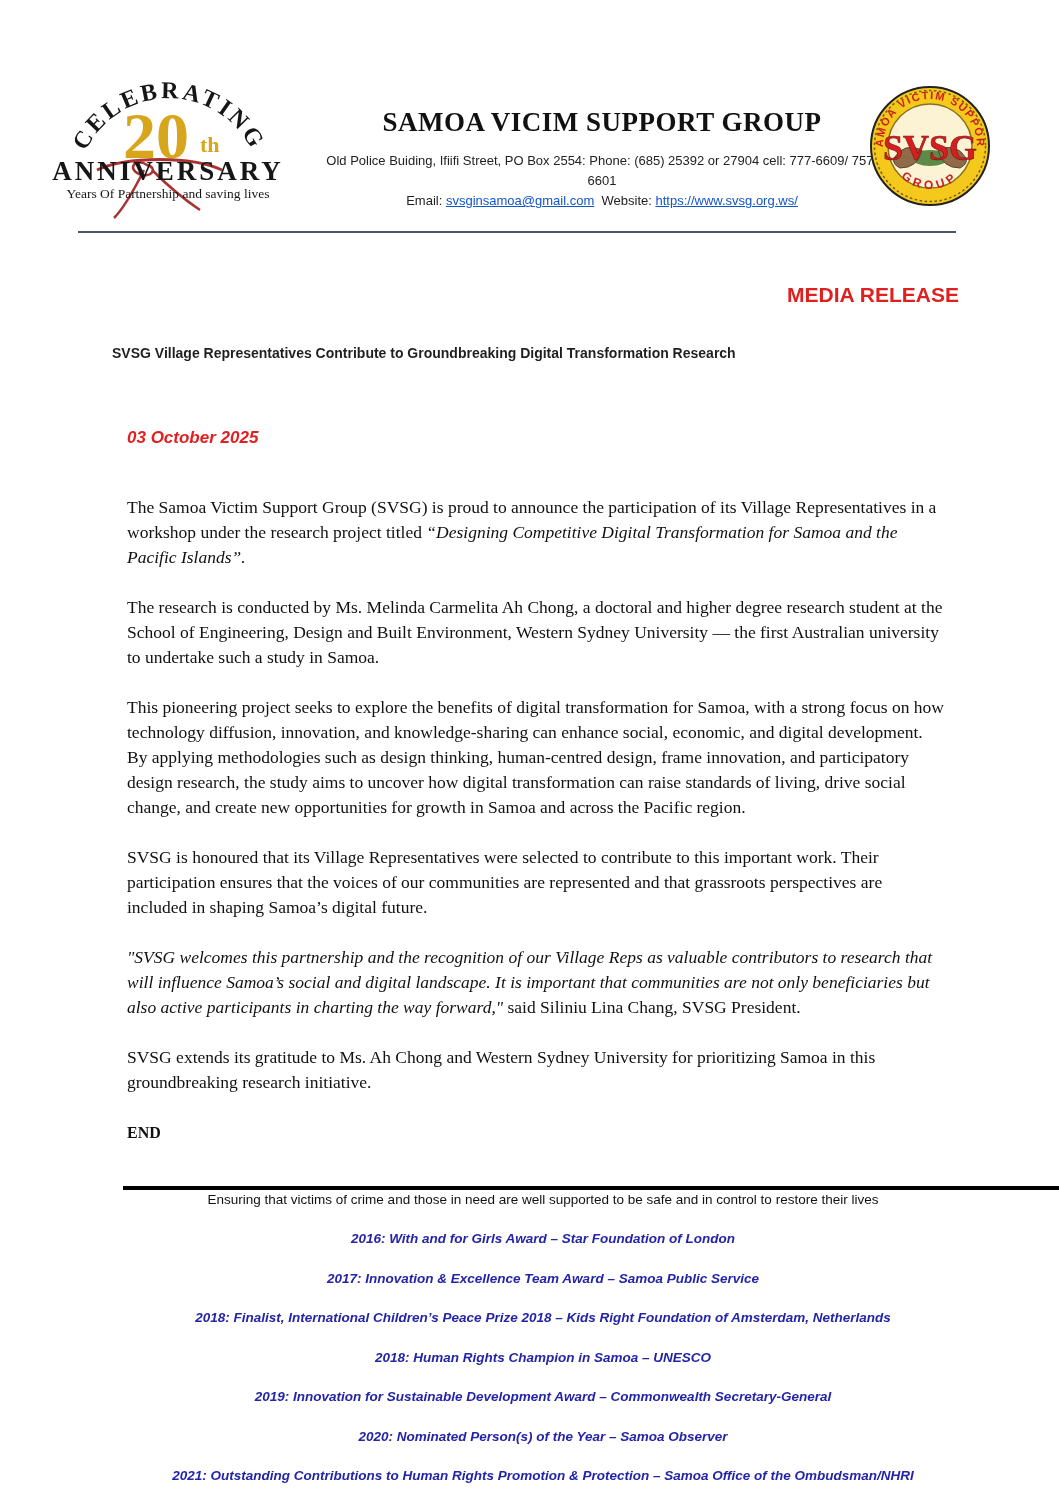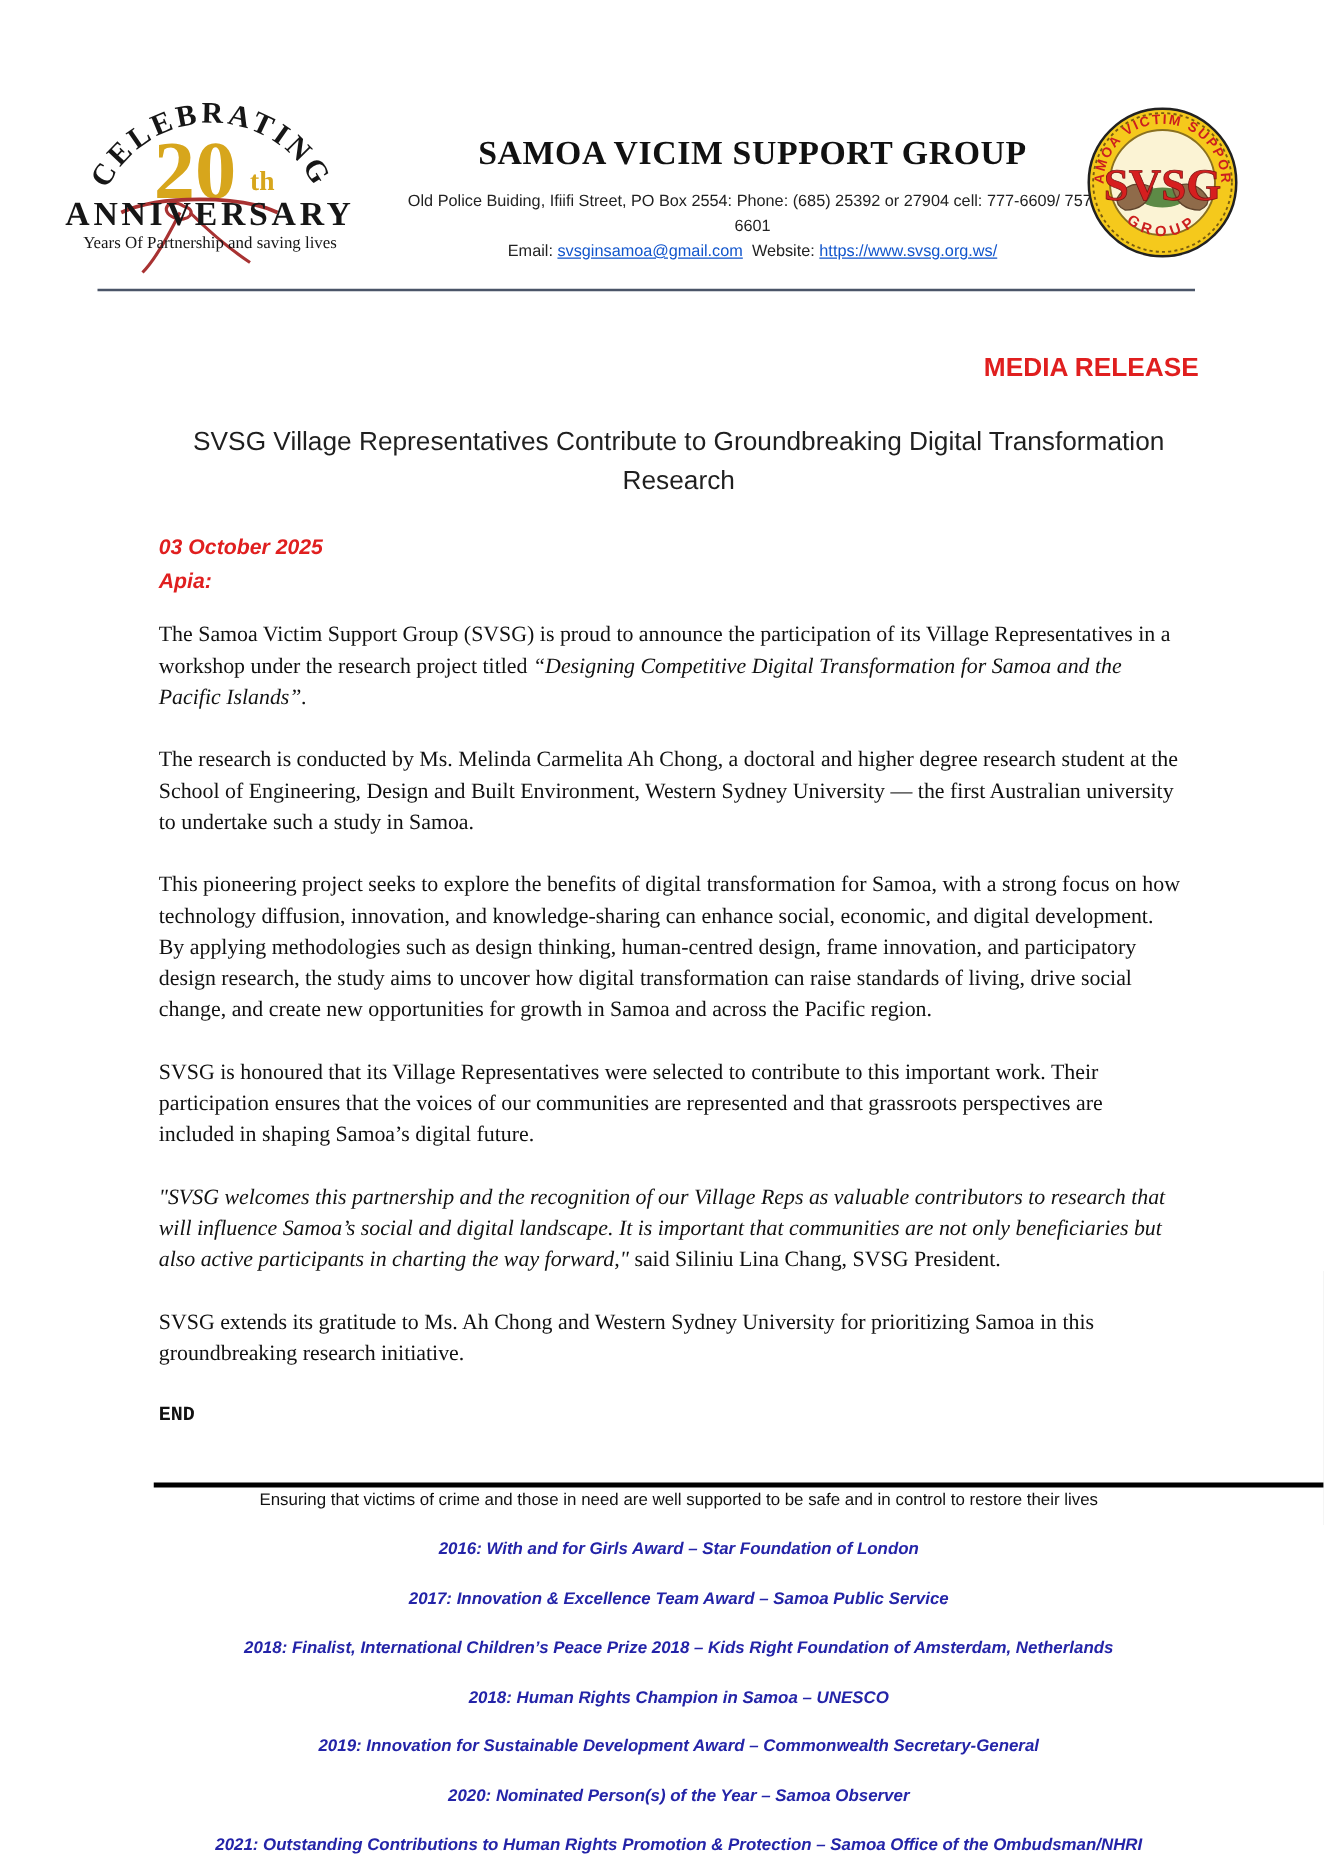--- a/index.html
+++ b/index.html
@@ -30,39 +30,39 @@
   .header-rule{position:absolute;left:78px;top:231px;width:878px;height:2px;background:#4a5568;}
   
   .kicker{
     position:absolute;left:127px;top:283px;width:832px;
     text-align:right;
     font-family:"Liberation Sans", sans-serif;
     font-weight:bold;font-size:21px;color:#e01f1f;
   }
   .doc-title{
     position:absolute;left:112px;top:338px;width:862px;
-    text-align:center;
+    text-align:left;
     font-family:"Liberation Sans", sans-serif;
-    font-weight:normal;font-size:21px;line-height:31px;color:#1f1f1f;
+    font-weight:bold;font-size:14px;line-height:31px;color:#1f1f1f;
   }
   .dateline{
     position:absolute;left:127px;top:424px;width:600px;
     font-family:Liberation Sans, sans-serif;
     font-style:italic;font-weight:bold;
     font-size:17px;line-height:27px;color:#e01f1f;
   }
   
   .body-col{
     position:absolute;left:127px;top:495px;width:818px;
     font-size:17.5px;line-height:25px;color:#111;
   }
   .body-col p{margin:0 0 25px 0;}
   .it{font-style:italic;}
   .end-label{
-    font-family:Liberation Mono, monospace;
+    font-family:Liberation Serif, serif;
     font-weight:bold;font-size:16px;color:#111;
     margin-top:2px;
   }
   .end-rule{position:absolute;left:123px;top:1186px;width:936px;height:4px;background:#000;}
   
   .footer{
     position:absolute;left:100px;top:1191px;width:886px;
     text-align:center;
     font-family:"Liberation Sans", sans-serif;
   }
@@ -135,21 +135,20 @@
       </text>
     </svg>
   </div>
 
   <div class="header-rule"></div>
 
   <div class="kicker">MEDIA RELEASE</div>
   <div class="doc-title">SVSG Village Representatives Contribute to Groundbreaking Digital Transformation Research</div>
   <div class="dateline">
     <div>03 October 2025</div>
-    <div>Apia:</div>
   </div>
 
   <div class="body-col">
     <p><span>The Samoa Victim Support Group (SVSG) is proud to announce the participation of its Village Representatives in a workshop under the research project titled </span><span class="it">“Designing Competitive Digital Transformation for Samoa and the Pacific Islands”.</span></p>
     <p>The research is conducted by Ms. Melinda Carmelita Ah Chong, a doctoral and higher degree research student at the School of Engineering, Design and Built Environment, Western Sydney University — the first Australian university to undertake such a study in Samoa.</p>
     <p>This pioneering project seeks to explore the benefits of digital transformation for Samoa, with a strong focus on how technology diffusion, innovation, and knowledge-sharing can enhance social, economic, and digital development. By applying methodologies such as design thinking, human-centred design, frame innovation, and participatory design research, the study aims to uncover how digital transformation can raise standards of living, drive social change, and create new opportunities for growth in Samoa and across the Pacific region.</p>
     <p>SVSG is honoured that its Village Representatives were selected to contribute to this important work. Their participation ensures that the voices of our communities are represented and that grassroots perspectives are included in shaping Samoa’s digital future.</p>
     <p><span class="it">"SVSG welcomes this partnership and the recognition of our Village Reps as valuable contributors to research that will influence Samoa’s social and digital landscape. It is important that communities are not only beneficiaries but also active participants in charting the way forward," </span><span>said Siliniu Lina Chang, SVSG President.</span></p>
     <p>SVSG extends its gratitude to Ms. Ah Chong and Western Sydney University for prioritizing Samoa in this groundbreaking research initiative.</p>
     <div class="end-label">END</div>

